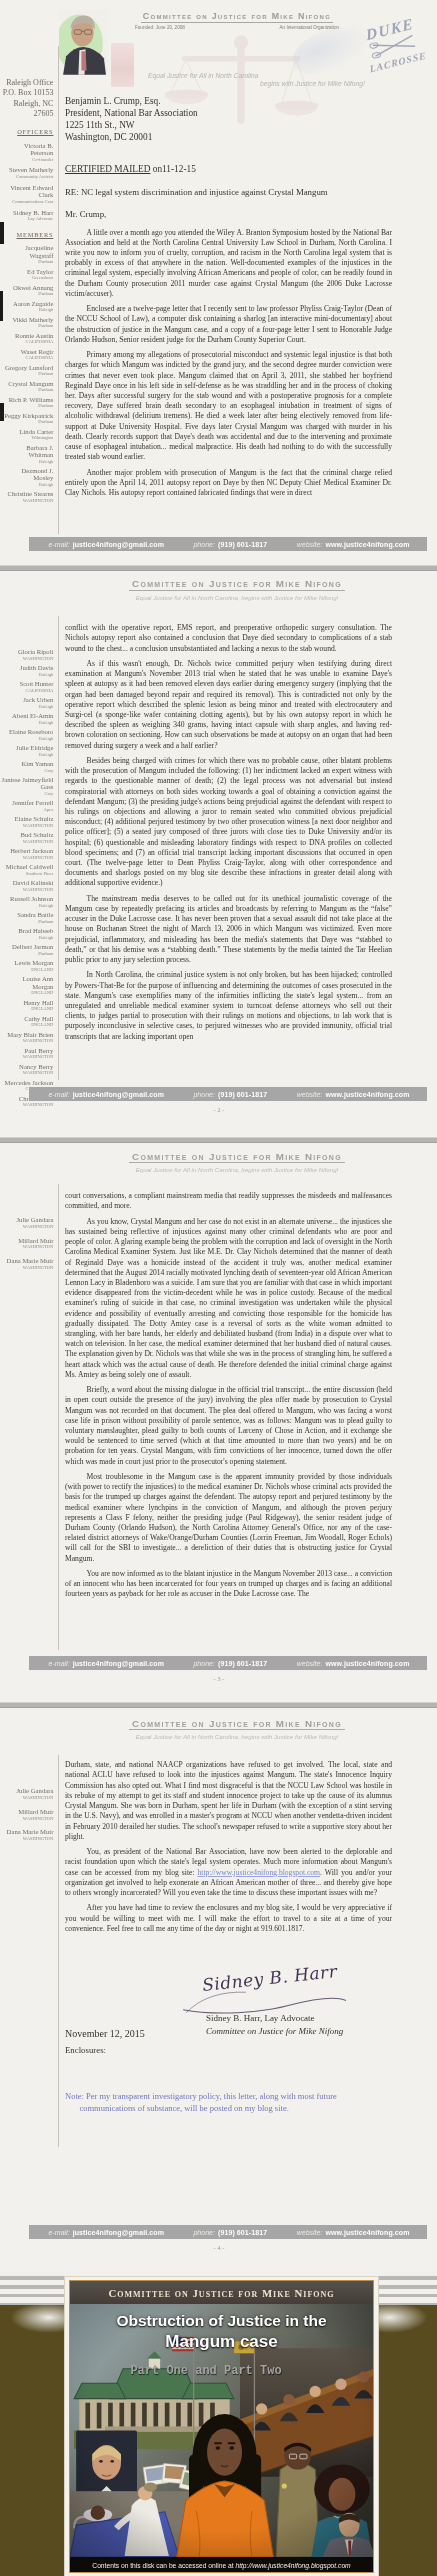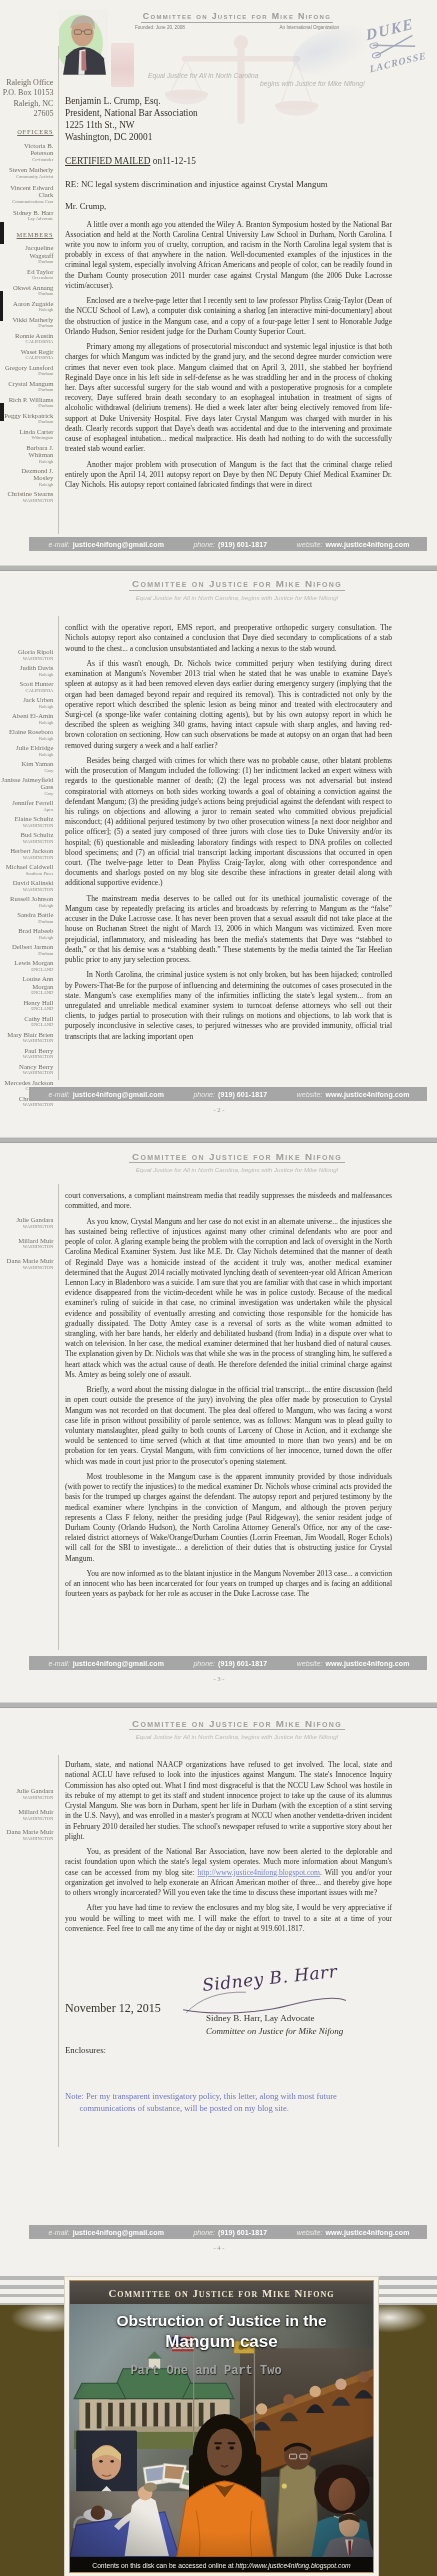--- a/index.html
+++ b/index.html
@@ -48,21 +48,21 @@
   .sb-entry{margin-bottom:2.6px;}
   .officers .sb-entry{margin-bottom:4.1px;}
   .sb-name{font-size:6.7px;line-height:7.2px;}
   .sb-city{font-size:4.6px;line-height:5.7px;color:#8d8880;margin-top:0.5px;}
 
   
   .body{position:absolute;left:65px;width:327px;text-align:justify;font-size:7.6px;line-height:10.2px;}
   .body p{margin:0 0 5.2px;text-indent:21.6px;}
   .cont-first p:first-child{text-indent:0;}
   .recipient div{font-size:9.3px;line-height:12px;}
-  .certified{font-size:9.3px;margin-top:13px;}
+  .certified{font-size:9.3px;margin-top:21px;}
   .certified .u{text-decoration:underline;}
   .re{font-size:8.8px;margin-top:12.4px;}
   .salutation{font-size:8.8px;margin:12.4px 0 8.2px;}
   .edge-mark{position:absolute;left:0;background:#1c1b19;}
 
   
   .ph-title{position:absolute;left:36px;right:0;text-align:center;}
   .ph-title span{display:inline-block;font-family:"Liberation Sans",sans-serif;font-variant:small-caps;
       font-weight:700;font-size:9.8px;letter-spacing:1.3px;color:#a0a09e;
       border-bottom:1px solid #aaaaa8;padding:0 3.1px 0.5px;}
@@ -75,21 +75,21 @@
       padding:0 17.5px 0 19.6px;box-sizing:border-box;
       font-family:"Liberation Sans",sans-serif;font-size:7px;color:#fff;}
   .bar .lab{font-style:italic;color:#ececea;margin-right:3.1px;font-weight:400;}
   .bar b{font-weight:700;letter-spacing:0.1px;}
   .pagenum{position:absolute;left:0;right:0;text-align:center;color:#9b9b98;font-size:6.7px;}
 
   
   .sig-script{position:absolute;left:202px;top:260px;font-family:"DejaVu Serif",serif;font-style:italic;
       font-size:17px;letter-spacing:0.5px;color:#463457;transform:rotate(-6deg);}
   .sig-flourish{position:absolute;left:179px;top:278px;}
-  .sig-date{position:absolute;left:65px;top:293px;font-size:12px;}
+  .sig-date{position:absolute;left:65px;top:320px;font-size:10px;}
   .sig-name{position:absolute;left:206px;top:305px;font-size:9px;}
   .sig-org{position:absolute;left:206px;top:318px;font-size:9px;font-style:italic;}
   .encl-label{position:absolute;left:65px;top:337px;font-size:8.8px;}
   .encl-items{position:absolute;left:112px;top:337px;font-size:8.8px;}
   .encl-items div{line-height:12.4px;}
   .note{position:absolute;left:65px;top:382px;width:299px;font-size:8.5px;line-height:12px;color:#7076c2;}
   .note .n2{padding-left:14.4px;}
   .blue-link{color:#7787cf;text-decoration:underline;text-decoration-color:#9aa6dd;cursor:pointer;}
 
   

